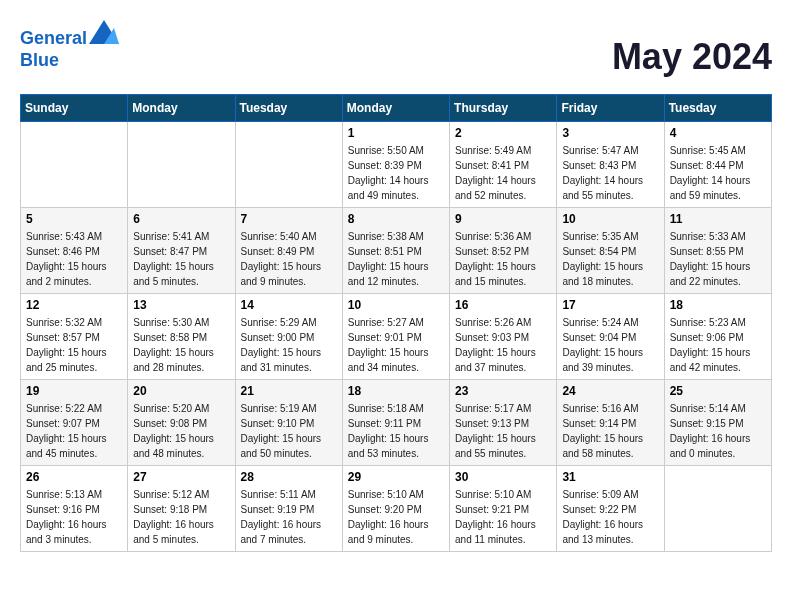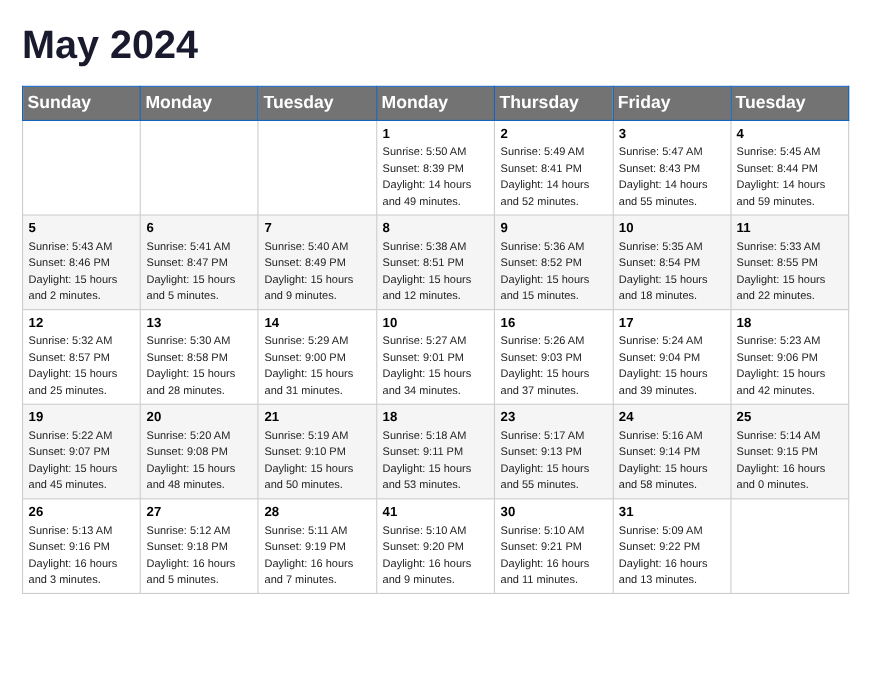--- a/index.html
+++ b/index.html
@@ -34,36 +34,37 @@
       height: 24px;
       margin-left: 2px;
     }
     .title-block {
       text-align: right;
     }
     .month-title {
       font-size: 36px;
       font-weight: bold;
       color: #1a1a2e;
+      margin-top: 16px;
     }
     .location {
       font-size: 16px;
       color: #444;
     }
     .calendar {
       width: 100%;
       border-collapse: collapse;
       font-size: 11px;
     }
     .calendar th {
-      background-color: #737373;
+      background-color: #0c4a6e;
       color: #fff;
       padding: 6px 4px;
       text-align: left;
-      font-size: 16px;
+      font-size: 12px;
       font-weight: bold;
       border: 1px solid #1565c0;
     }
     .calendar td {
       border: 1px solid #ccc;
       vertical-align: top;
       padding: 4px 5px;
       width: 108px;
       min-height: 80px;
       background: #fff;
@@ -83,20 +84,31 @@
       line-height: 1.5;
     }
     .empty-cell {
       background: #fff !important;
     }
   </style>
 </head>
 <body>
 
 <div class="header">
+  <div class="logo">
+    <div>
+      <div class="logo-text">
+        <span>General</span><svg class="logo-icon" viewBox="0 0 30 24" xmlns="http://www.w3.org/2000/svg">
+            <polygon points="0,24 15,0 30,24" fill="#1565c0"></polygon>
+            <polygon points="15,24 25,8 30,24" fill="#42a5f5"></polygon>
+          </svg>
+        <br><span style="color:#1565c0;">Blue</span>
+      </div>
+    </div>
+  </div>
   <div class="title-block">
     <div class="month-title">May 2024</div>
   </div>
 </div>
 
 <table class="calendar">
   <thead>
     <tr>
     <th>Sunday</th>
         <th>Monday</th>
@@ -226,21 +238,21 @@
         </td>
         <td>
           <span class="day-number">27</span>
           <div class="day-info">Sunrise: 5:12 AM<br>Sunset: 9:18 PM<br>Daylight: 16 hours and 5 minutes.</div>
         </td>
         <td>
           <span class="day-number">28</span>
           <div class="day-info">Sunrise: 5:11 AM<br>Sunset: 9:19 PM<br>Daylight: 16 hours and 7 minutes.</div>
         </td>
         <td>
-          <span class="day-number">41</span>
+          <span class="day-number">29</span>
           <div class="day-info">Sunrise: 5:10 AM<br>Sunset: 9:20 PM<br>Daylight: 16 hours and 9 minutes.</div>
         </td>
         <td>
           <span class="day-number">30</span>
           <div class="day-info">Sunrise: 5:10 AM<br>Sunset: 9:21 PM<br>Daylight: 16 hours and 11 minutes.</div>
         </td>
         <td>
           <span class="day-number">31</span>
           <div class="day-info">Sunrise: 5:09 AM<br>Sunset: 9:22 PM<br>Daylight: 16 hours and 13 minutes.</div>
         </td>

